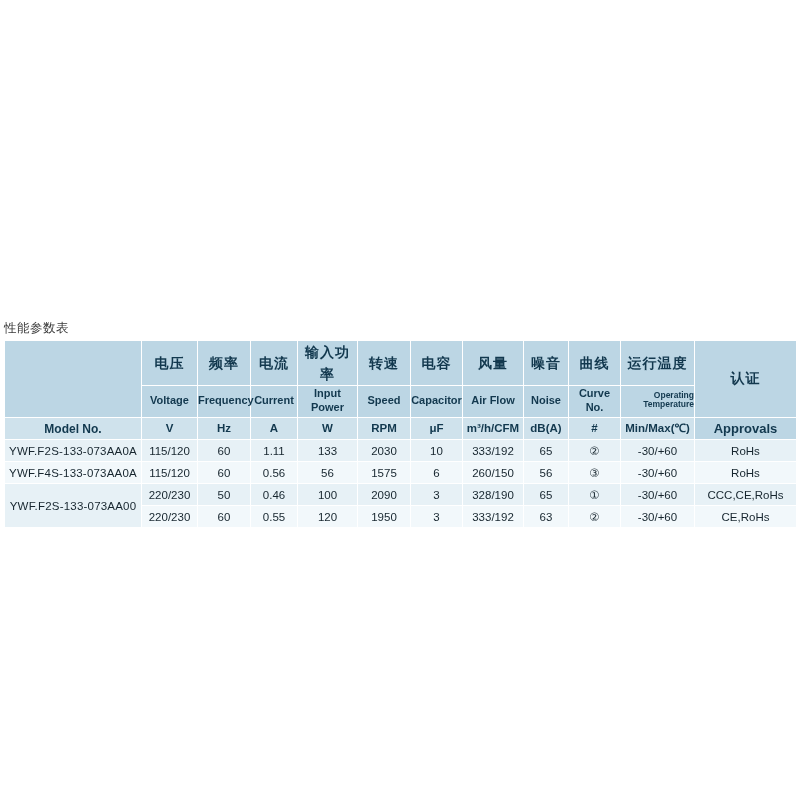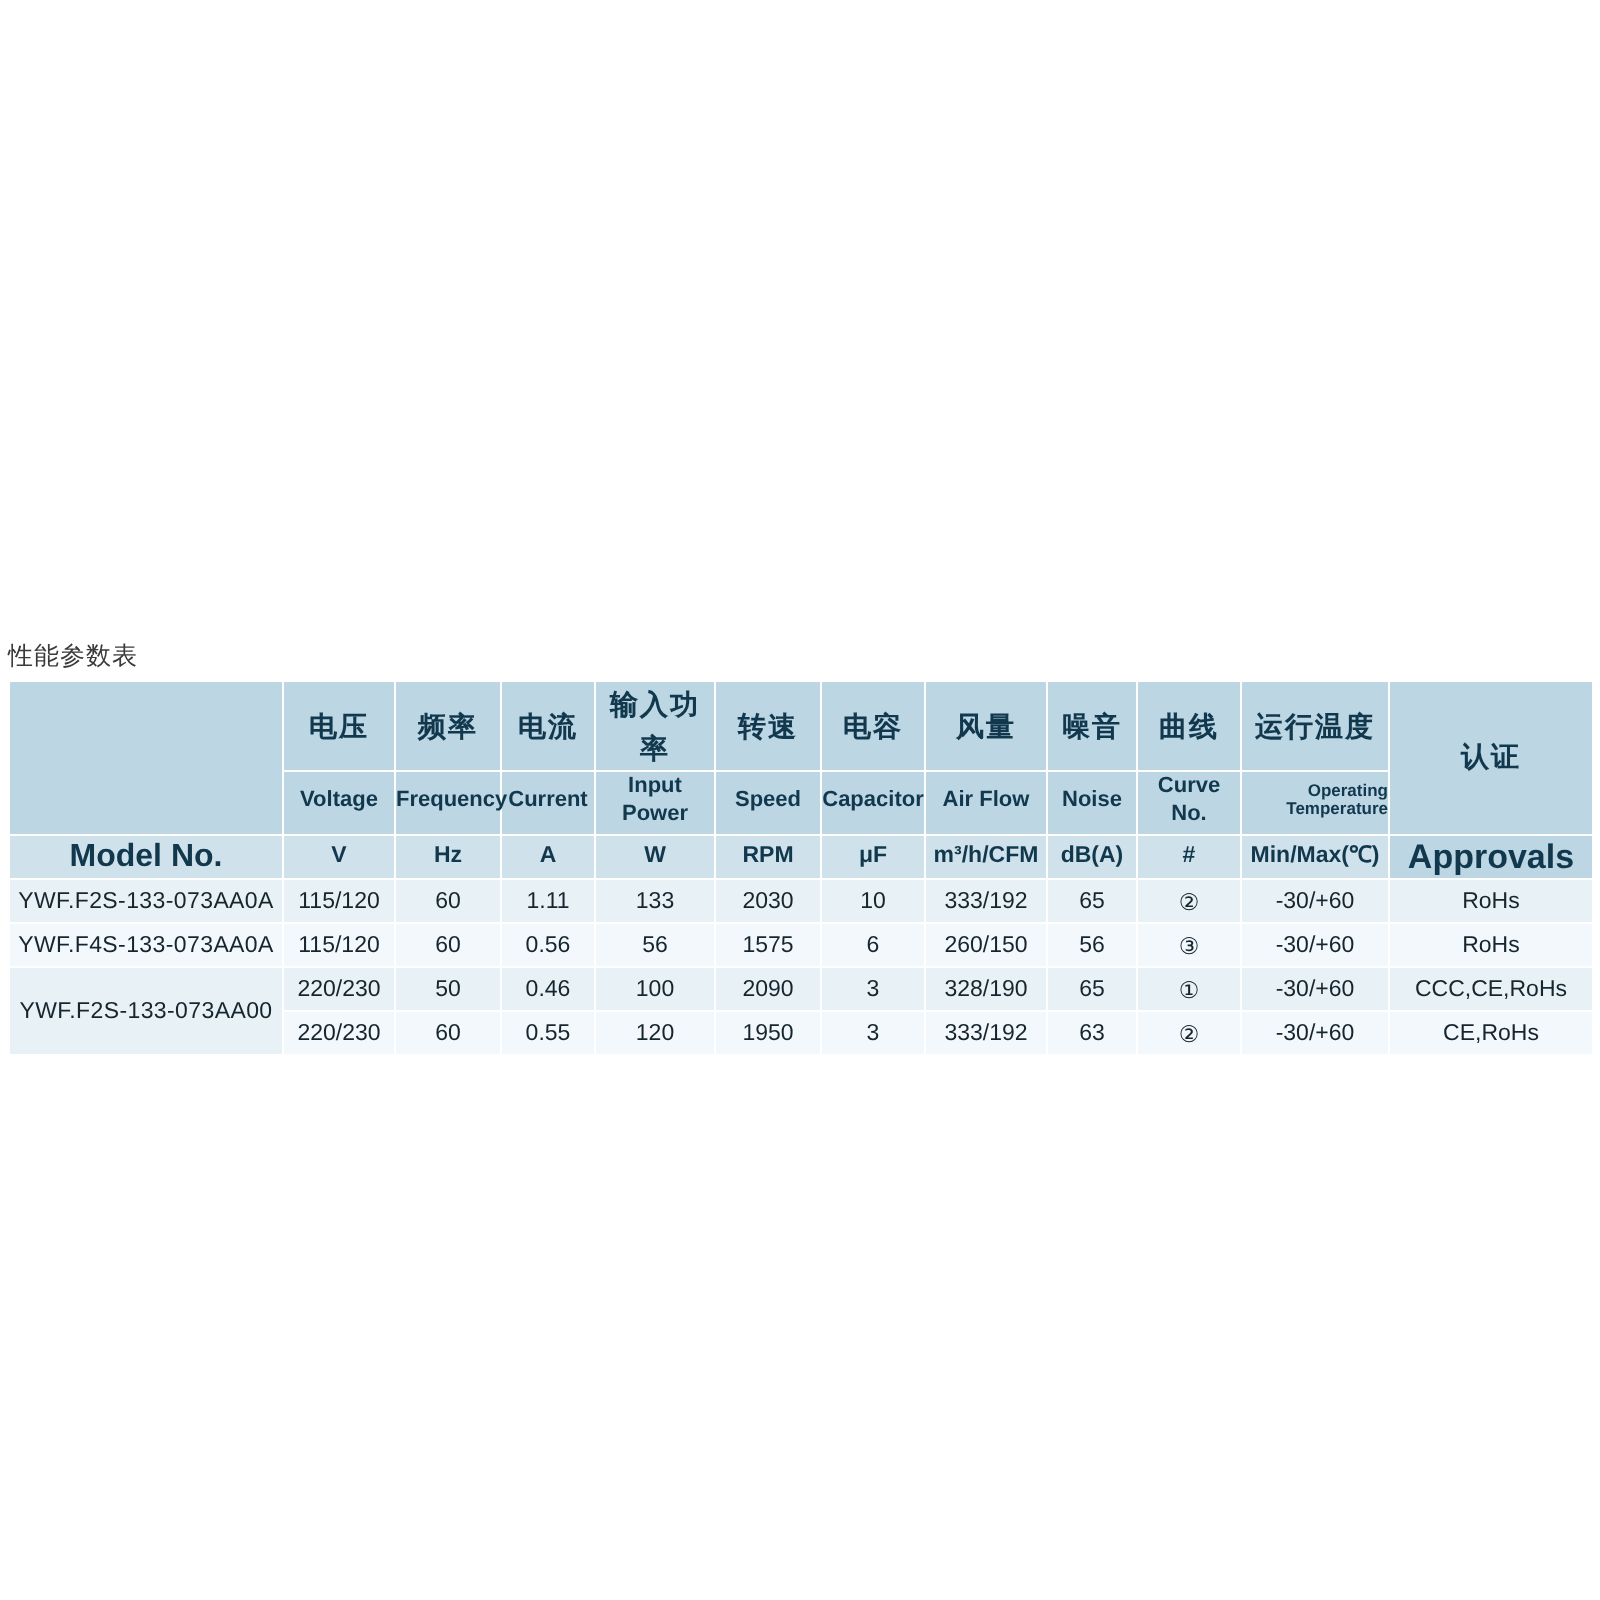--- a/index.html
+++ b/index.html
@@ -74,38 +74,38 @@
     background: #cfe2ec;
     color: #12384e;
     font-size: 11.5px;
     font-weight: bold;
     height: 21px;
     line-height: 21px;
   }
   .model-head {
     background: #cfe2ec;
     color: #12384e;
-    font-size: 16px;
+    font-size: 12px;
     font-weight: bold;
     height: 21px;
   }
   .corner {
     background: #bcd6e4;
   }
   .appr-cn {
     background: #bcd6e4;
     color: #12384e;
     font-size: 14px;
     font-weight: bold;
     letter-spacing: 1px;
   }
   .appr-en {
     background: #bcd6e4;
     color: #12384e;
-    font-size: 17px;
+    font-size: 13px;
     font-weight: bold;
   }
   
   .data td {
     background: #e7f1f6;
     height: 21px;
     font-size: 11.5px;
     color: #16252e;
     margin-top: 22px;
   }

